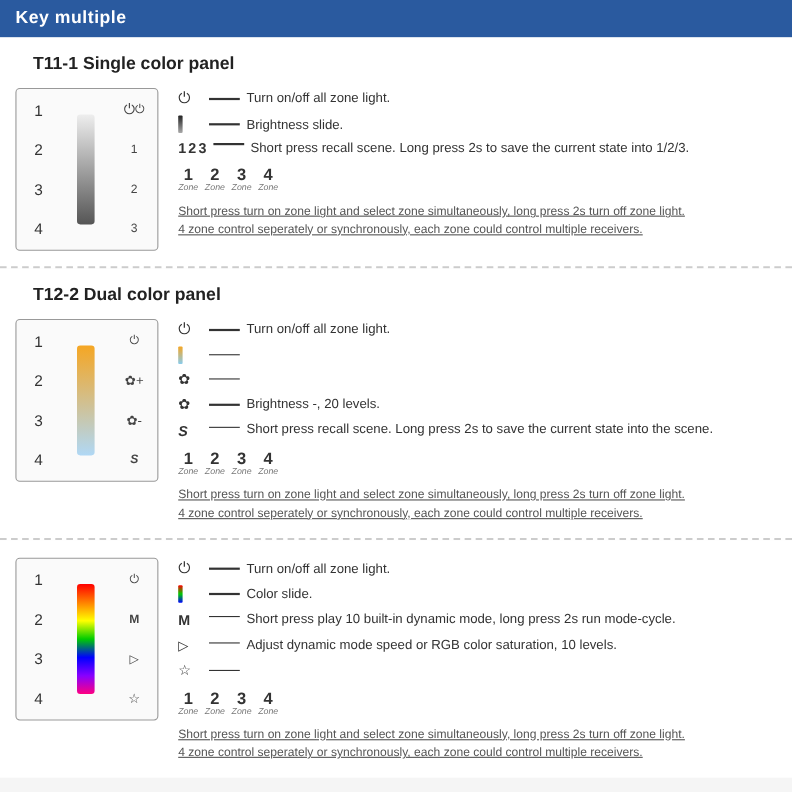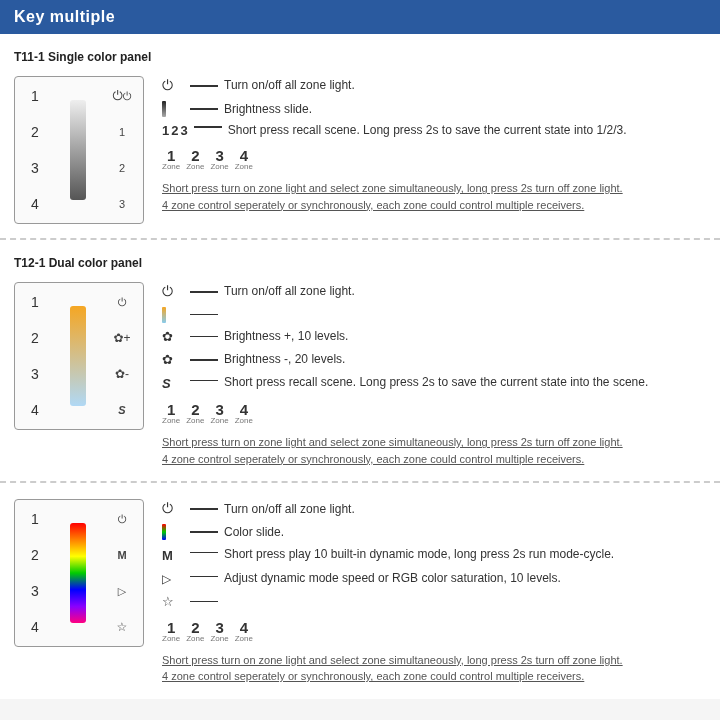--- a/index.html
+++ b/index.html
@@ -25,24 +25,25 @@
       background: #fff;
       margin: 0;
       padding: 16px 14px 14px 14px;
       border-bottom: 2px dashed #ccc;
     }
     .section:last-child {
       border-bottom: none;
     }
 
     .section-title {
-      font-size: 12px;
+      font-size: 16px;
       font-weight: bold;
       margin-bottom: 12px;
       color: #222;
+      margin-left: 16px;
     }
 
     .section-body {
       display: flex;
       flex-direction: row;
       align-items: flex-start;
       gap: 18px;
     }
 
     
@@ -180,20 +181,21 @@
     }
     .zone-num-big {
       font-size: 15px;
       font-weight: bold;
       line-height: 1;
     }
     .zone-num-label {
       font-size: 8px;
       color: #777;
       line-height: 1;
+      font-style: italic;
     }
     .icon-brightness-bar {
       width: 4px;
       height: 16px;
       background: linear-gradient(to bottom, #222, #aaa);
       border-radius: 1px;
       display: inline-block;
     }
     .icon-color-bar {
       width: 4px;
@@ -295,21 +297,21 @@
 
       <div class="desc-note">
         Short press turn on zone light and select zone simultaneously, long press 2s turn off zone light.<br>
         4 zone control seperately or synchronously, each zone could control multiple receivers.
       </div>
     </div>
   </div>
 </div>
 
 <div class="section">
-  <div class="section-title">T12-1  Dual color panel</div>
+  <div class="section-title">T12-2  Dual color panel</div>
   <div class="section-body">
 
     <div class="panel-box">
       <div class="panel-zones">
         <div class="panel-zone">1</div>
         <div class="panel-zone">2</div>
         <div class="panel-zone">3</div>
         <div class="panel-zone">4</div>
       </div>
       <div class="panel-slider-col">
@@ -334,21 +336,20 @@
       <div class="desc-row">
         <span class="desc-icon">
             <span class="icon-color-bar"></span>
           </span>
         <span class="desc-line"></span>
       </div>
 
       <div class="desc-row">
         <span class="desc-icon" style="font-size:13px;">✿</span>
         <span class="desc-line"></span>
-        <span class="desc-text">Brightness +, 10 levels.</span>
       </div>
 
       <div class="desc-row">
         <span class="desc-icon" style="font-size:13px;">✿</span>
         <span class="desc-line"></span>
         <span class="desc-text">Brightness -, 20 levels.</span>
       </div>
 
       <div class="desc-row" style="align-items:flex-start;">
         <span class="desc-icon" style="font-size:13px;font-weight:bold;font-style:italic;padding-top:1px;">S</span>

